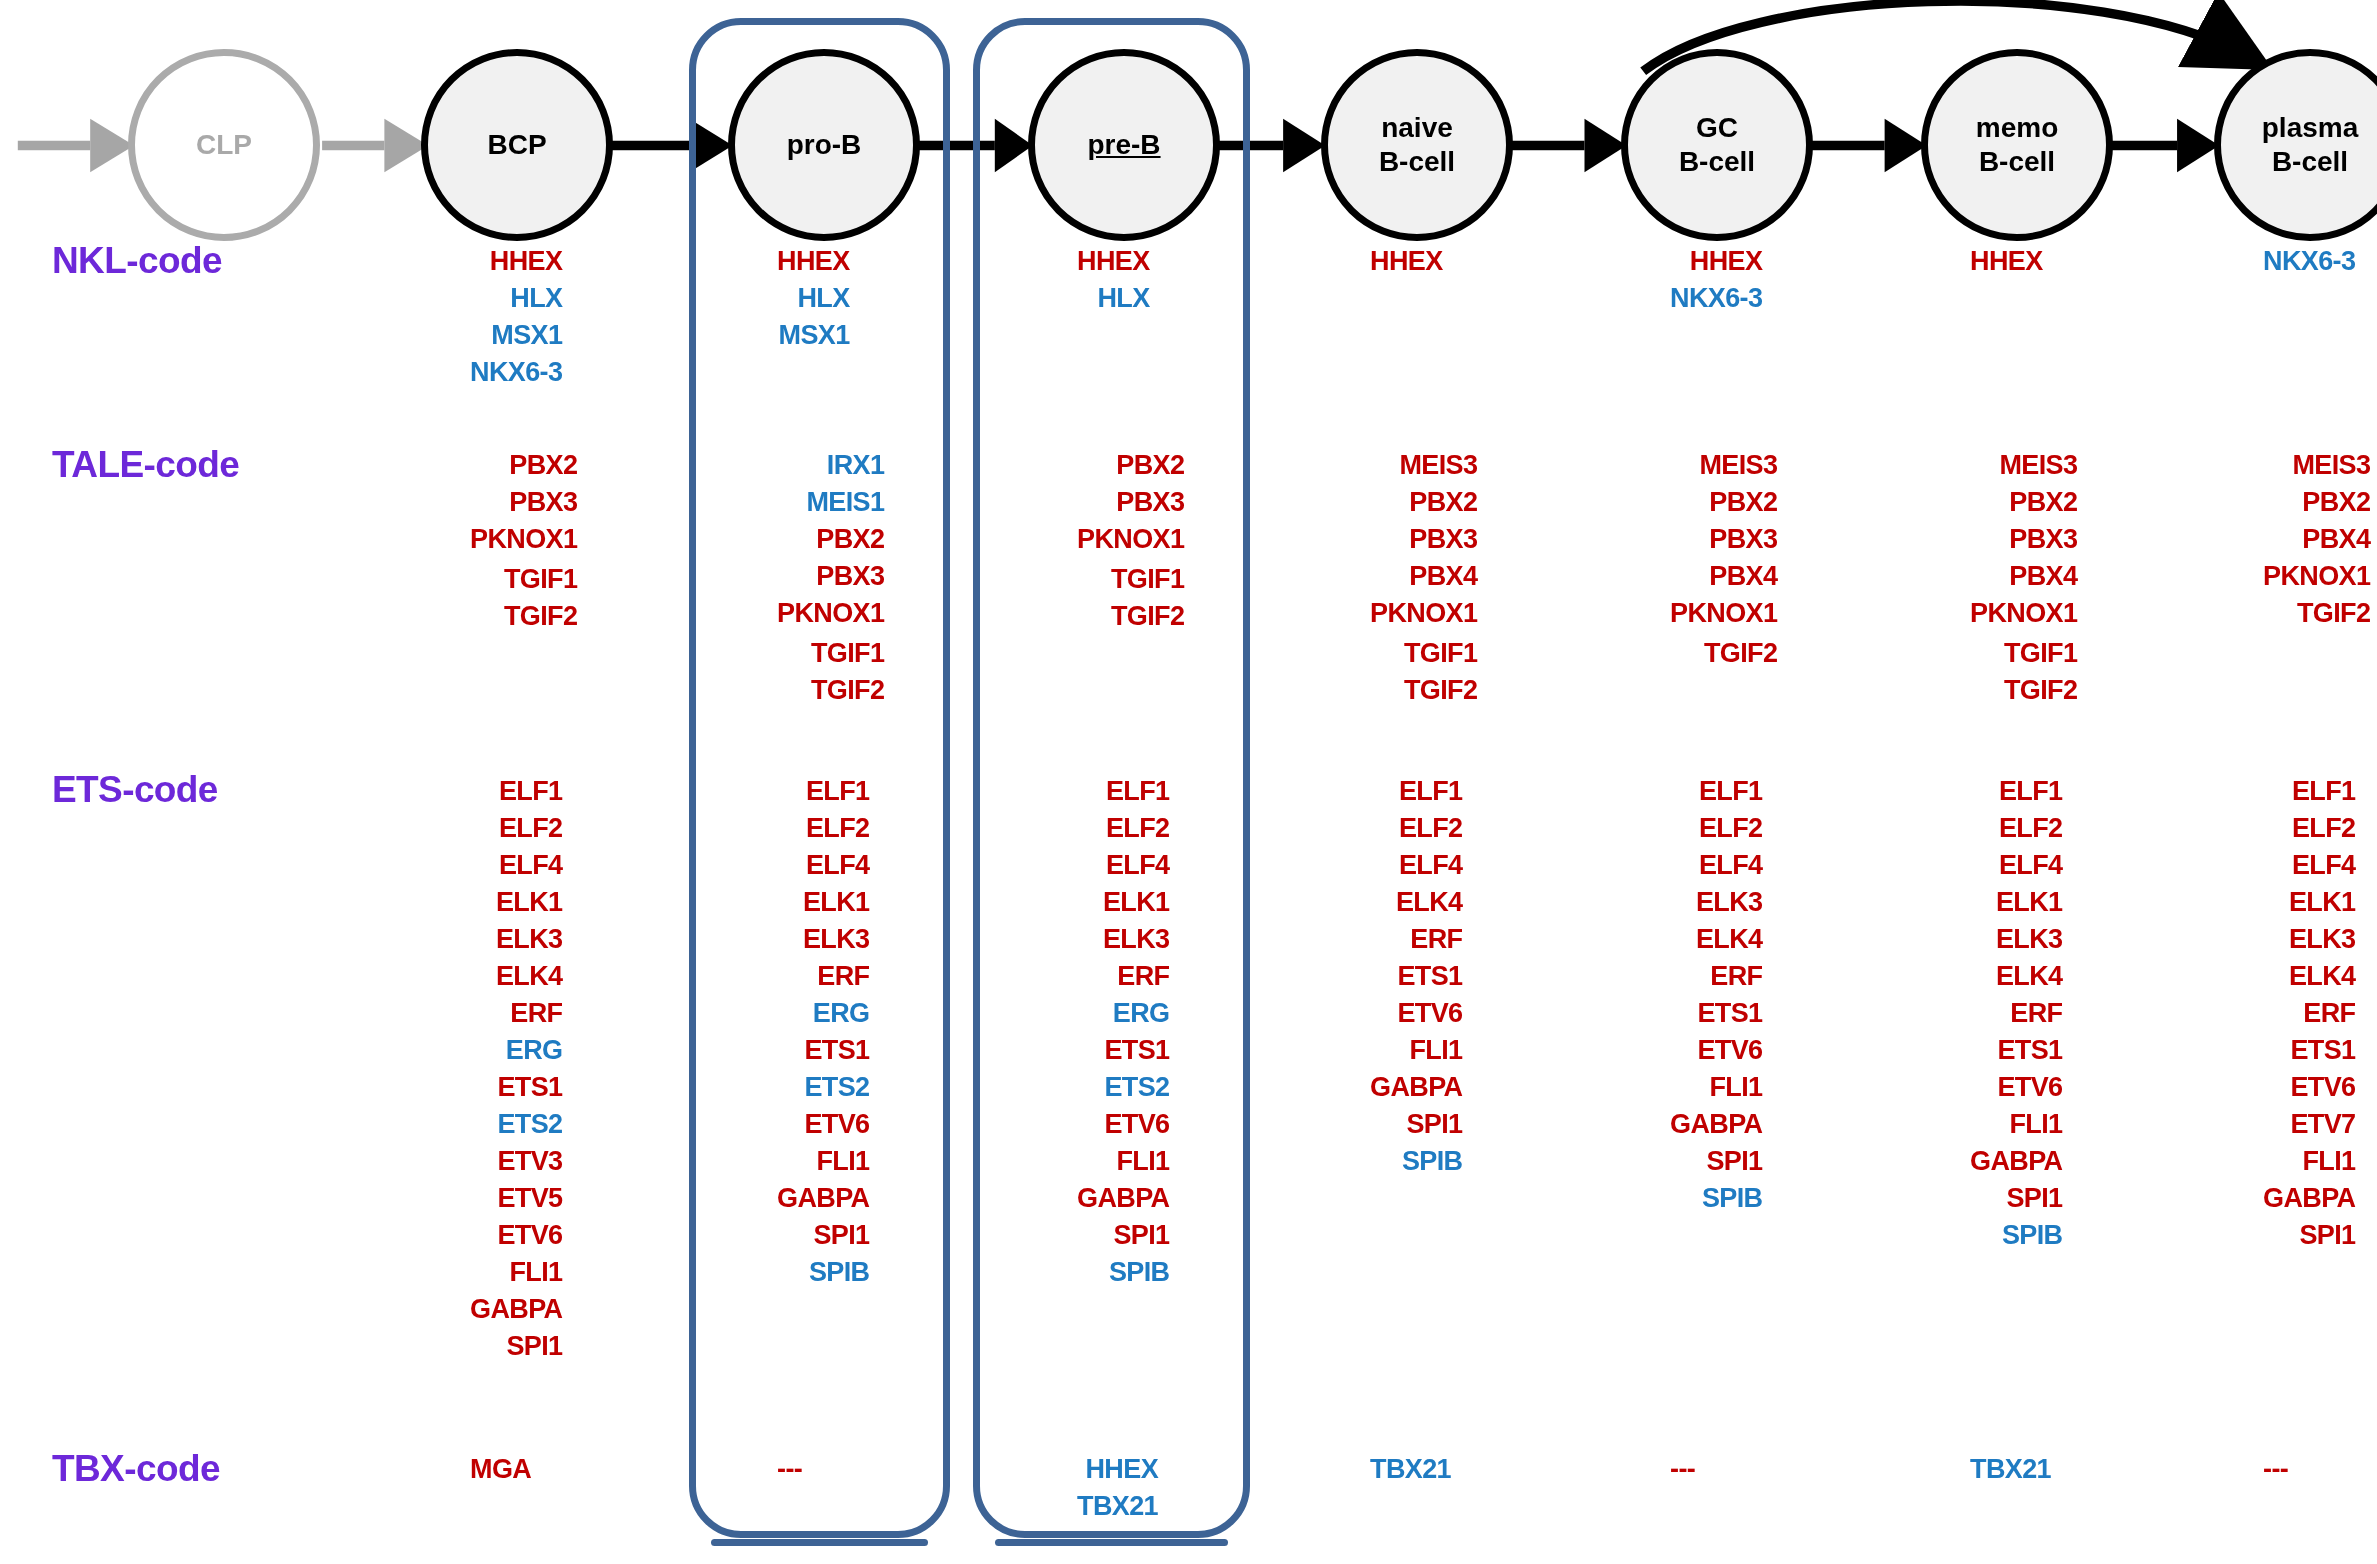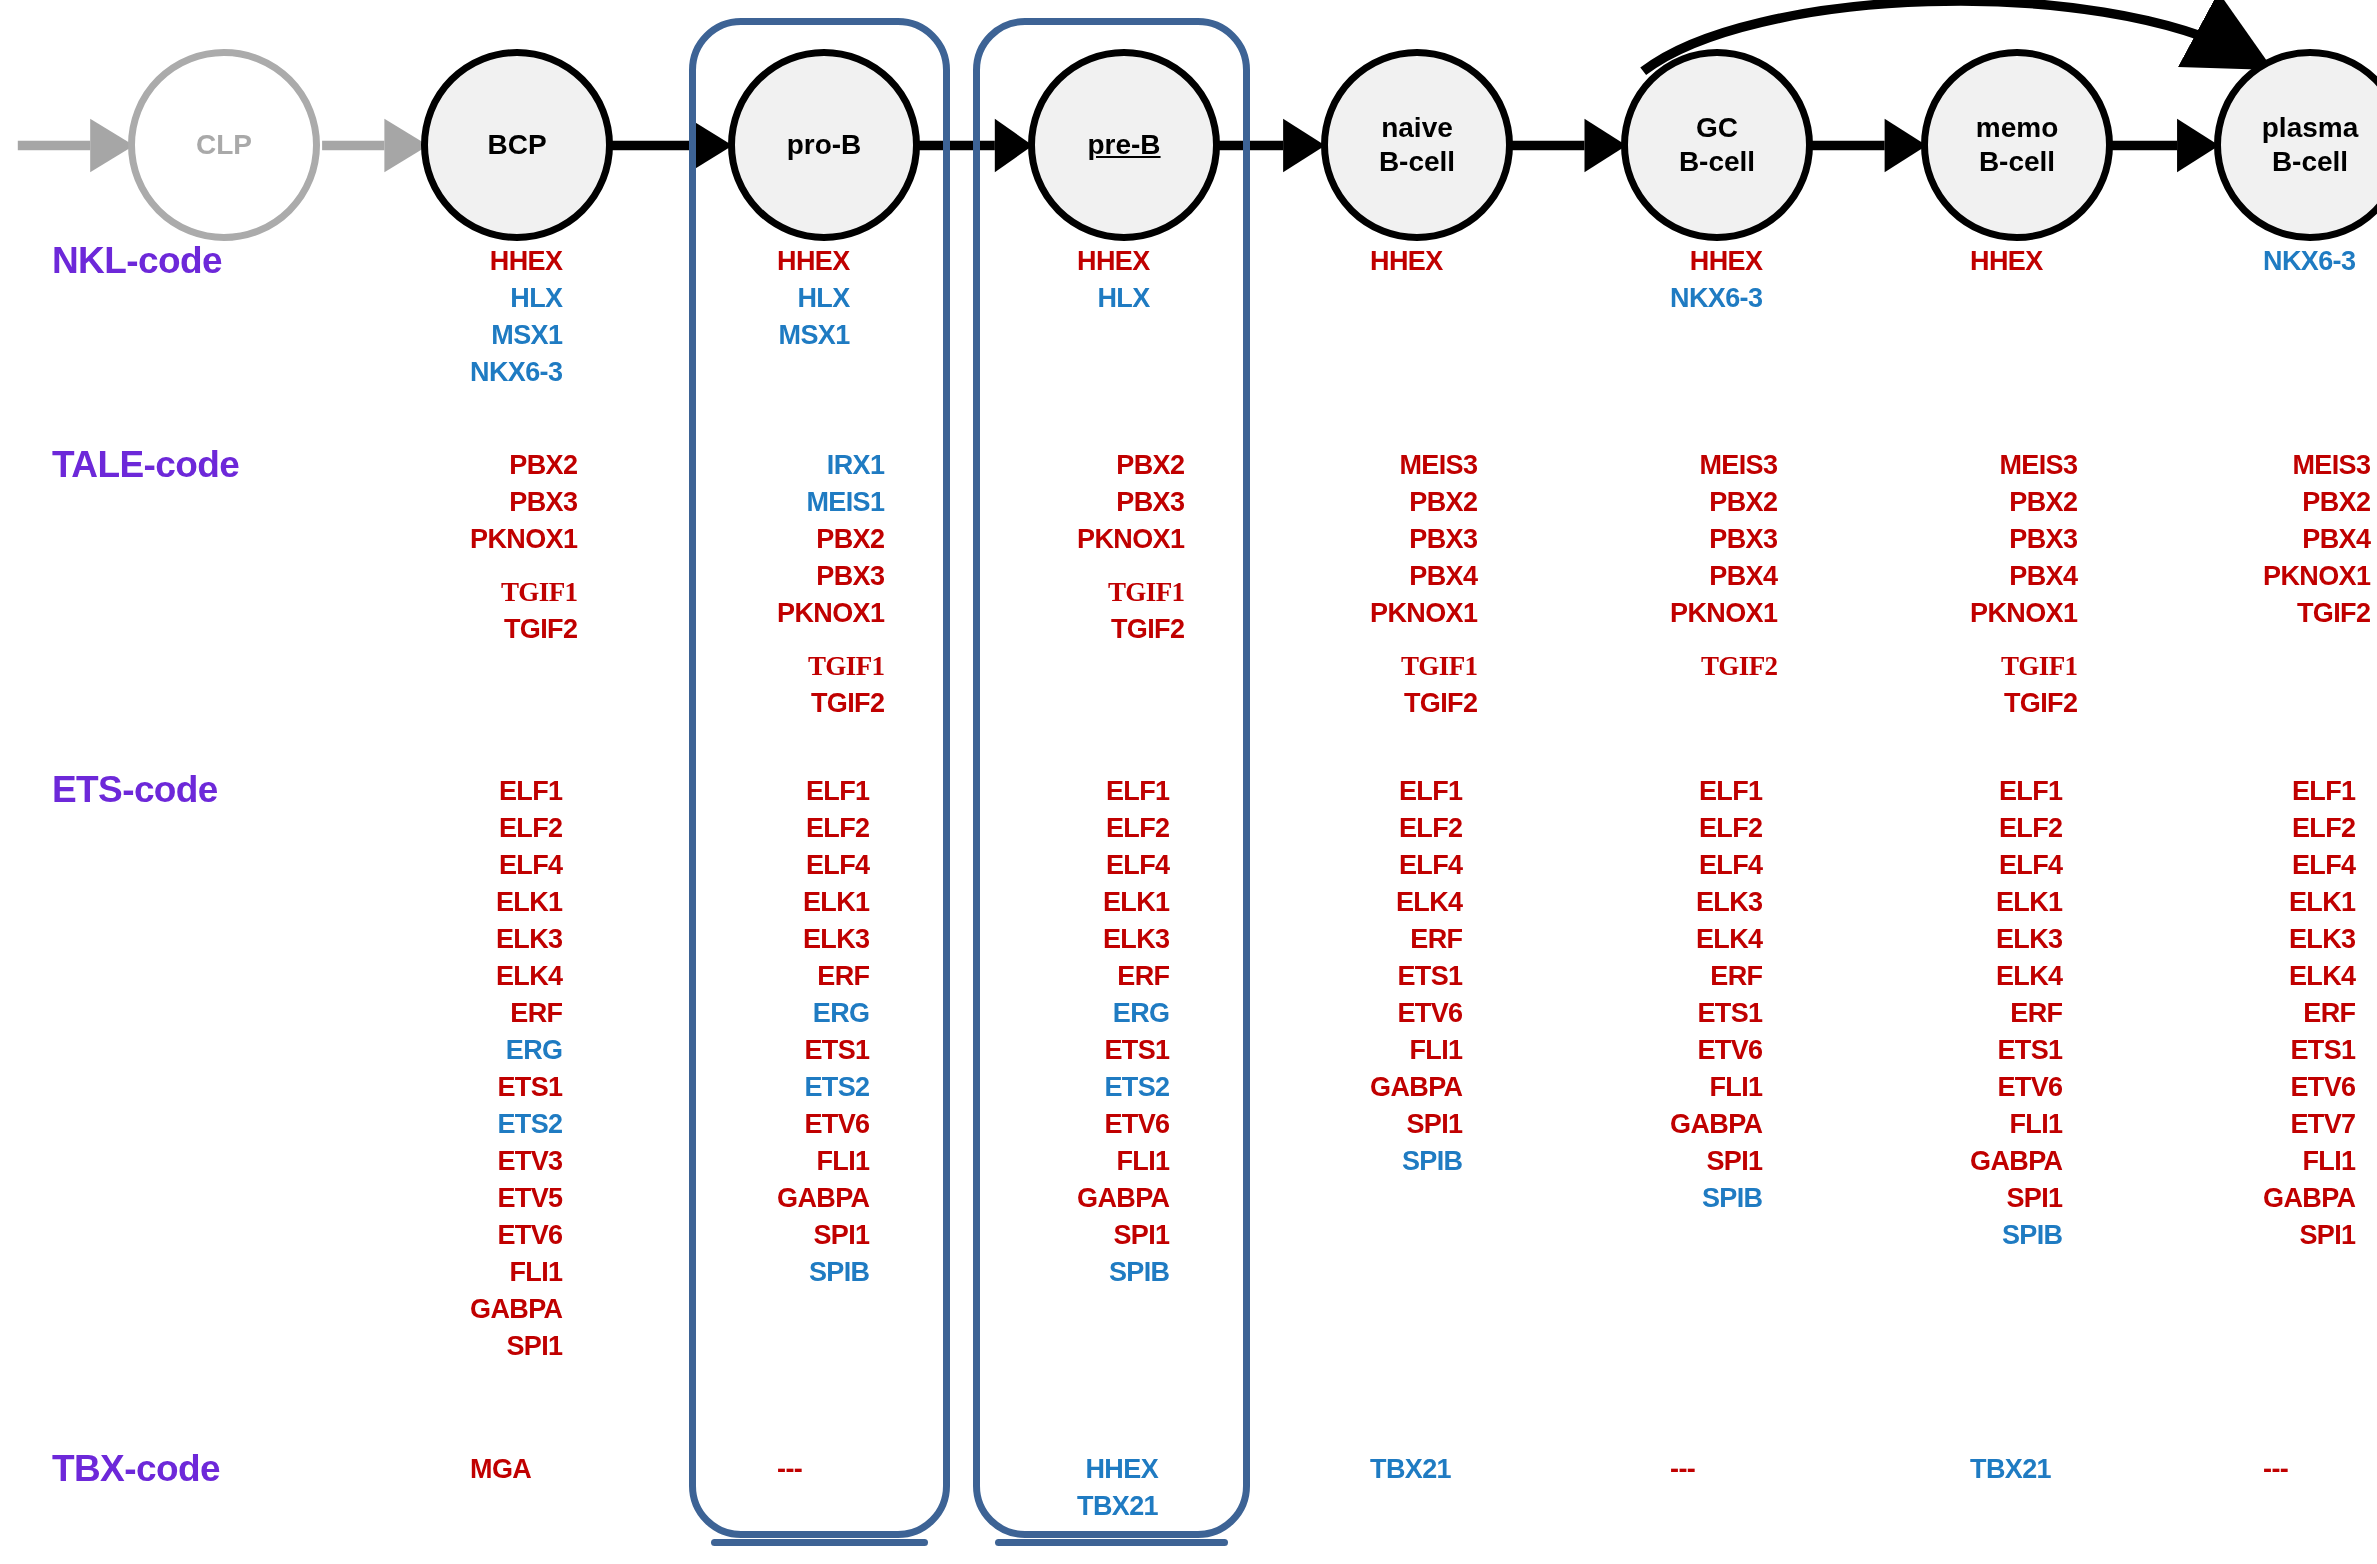--- a/index.html
+++ b/index.html
@@ -65,21 +65,21 @@
   
   .gene-col{position:absolute;z-index:5;text-align:right;}
   .gene{
     font-size:27px;
     line-height:37px;
     white-space:nowrap;
     letter-spacing:-0.6px;
   }
   .c-r{color:#C00000;}
   .c-b{color:#1F7BC2;}
-  .gene.gap{margin-top:16px;font-family:Liberation Serif, serif;}
+  .gene.gap{margin-top:3px;}
 </style>
 </head>
 <body>
 
 <div id="canvas">
 
   <svg id="arrow-layer" width="2377" height="1564" viewBox="0 0 4007 2636">
 
     <g fill="#A6A6A6" stroke="#A6A6A6">
       <rect x="30" y="237" width="122" height="16" stroke="none"></rect>

